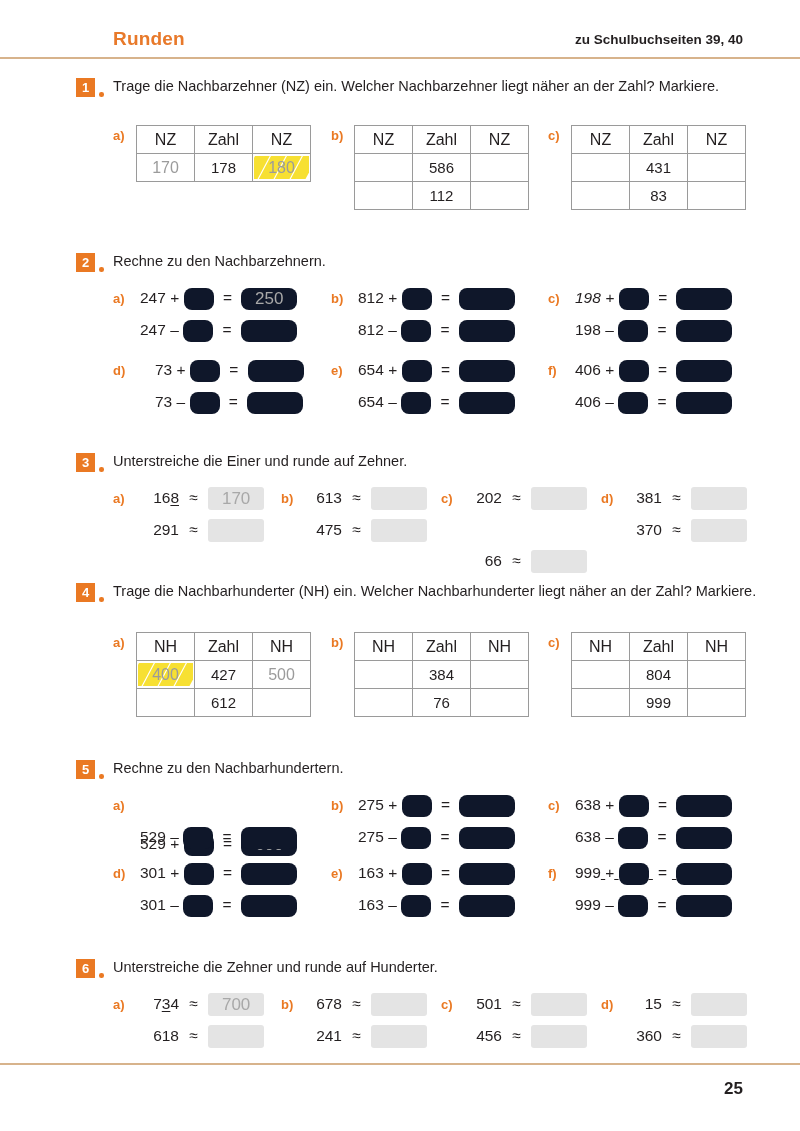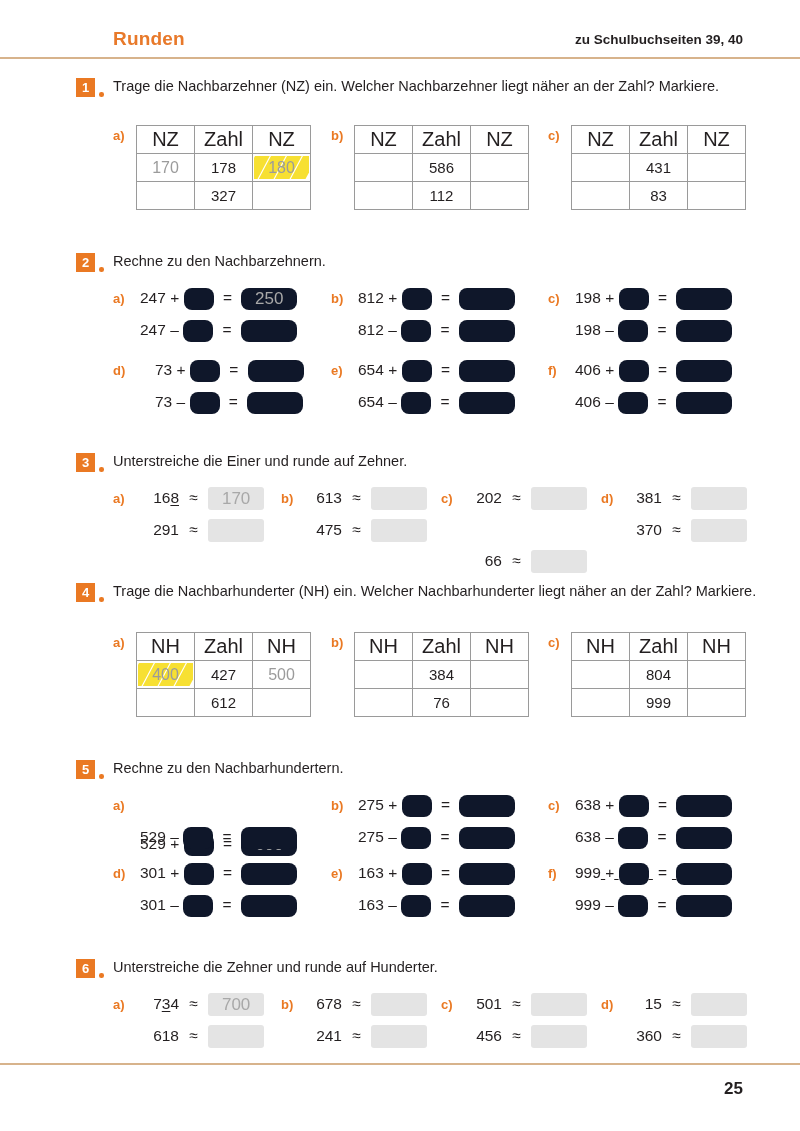--- a/index.html
+++ b/index.html
@@ -130,21 +130,21 @@
   .ntable td {
     border: 1px solid #9a9a9a;
     width: 57px;
     height: 27px;
     text-align: center;
     vertical-align: middle;
     padding: 0;
     position: relative;
   }
   .ntable td.head {
-    font-size: 20px;
+    font-size: 16px;
     color: #231f20;
   }
   .answer-ink {
     color: #9b9b9b;
     font-size: 16px;
     position: relative;
     z-index: 2;
   }
   .hl {
     position: absolute;
@@ -250,25 +250,20 @@
       <td>
         <span class="hl">
               <span></span>
               <span></span>
               <span></span>
               <span></span>
             </span>
         <span class="answer-ink">180</span>
       </td>
     </tr>
-    <tr>
-      <td></td>
-      <td>327</td>
-      <td></td>
-    </tr>
   </tbody>
     </table>
 
   <div class="part" style="left:331px; top:128px;">b)</div>
   <table class="ntable" style="left:354px; top:125px;">
     <tbody>
         <tr>
       <td class="head">NZ</td>
       <td class="head">Zahl</td>
       <td class="head">NZ</td>
@@ -339,21 +334,21 @@
   </div>
   <div class="calc" style="left:358px; top:320px;">
     <span class="num">812</span>
     <span class="op">–</span>
     <span class="box box-sm"></span>
     <span class="eq">=</span>
     <span class="box box-lg box-fill"></span>
   </div>
 
   <div class="part" style="left:548px; top:291px;">c)</div>
-  <div class="calc" style="left:575px; top:288px;">
+  <div class="calc" style="left:575px; top:288px;font-style:italic;">
     <span class="num">198</span>
     <span class="op">+</span>
     <span class="box box-sm"></span>
     <span class="eq">=</span>
     <span class="box box-lg box-fill"></span>
   </div>
   <div class="calc" style="left:575px; top:320px;">
     <span class="num">198</span>
     <span class="op">–</span>
     <span class="box box-sm"></span>

